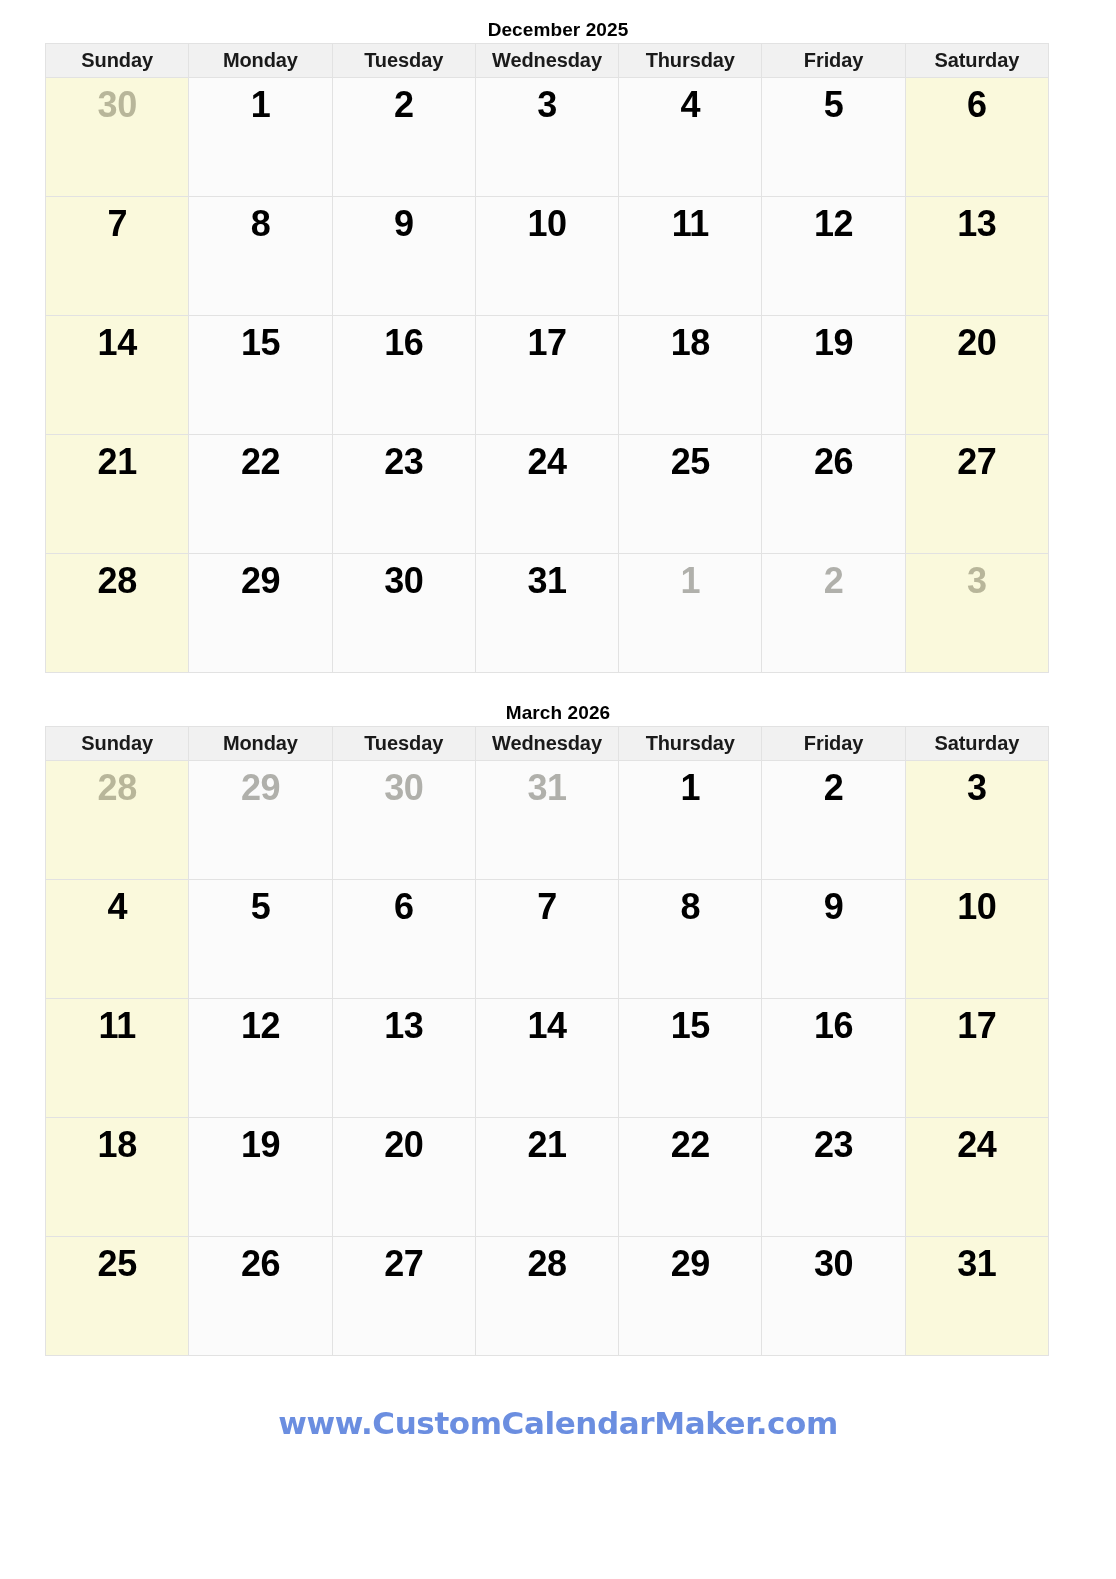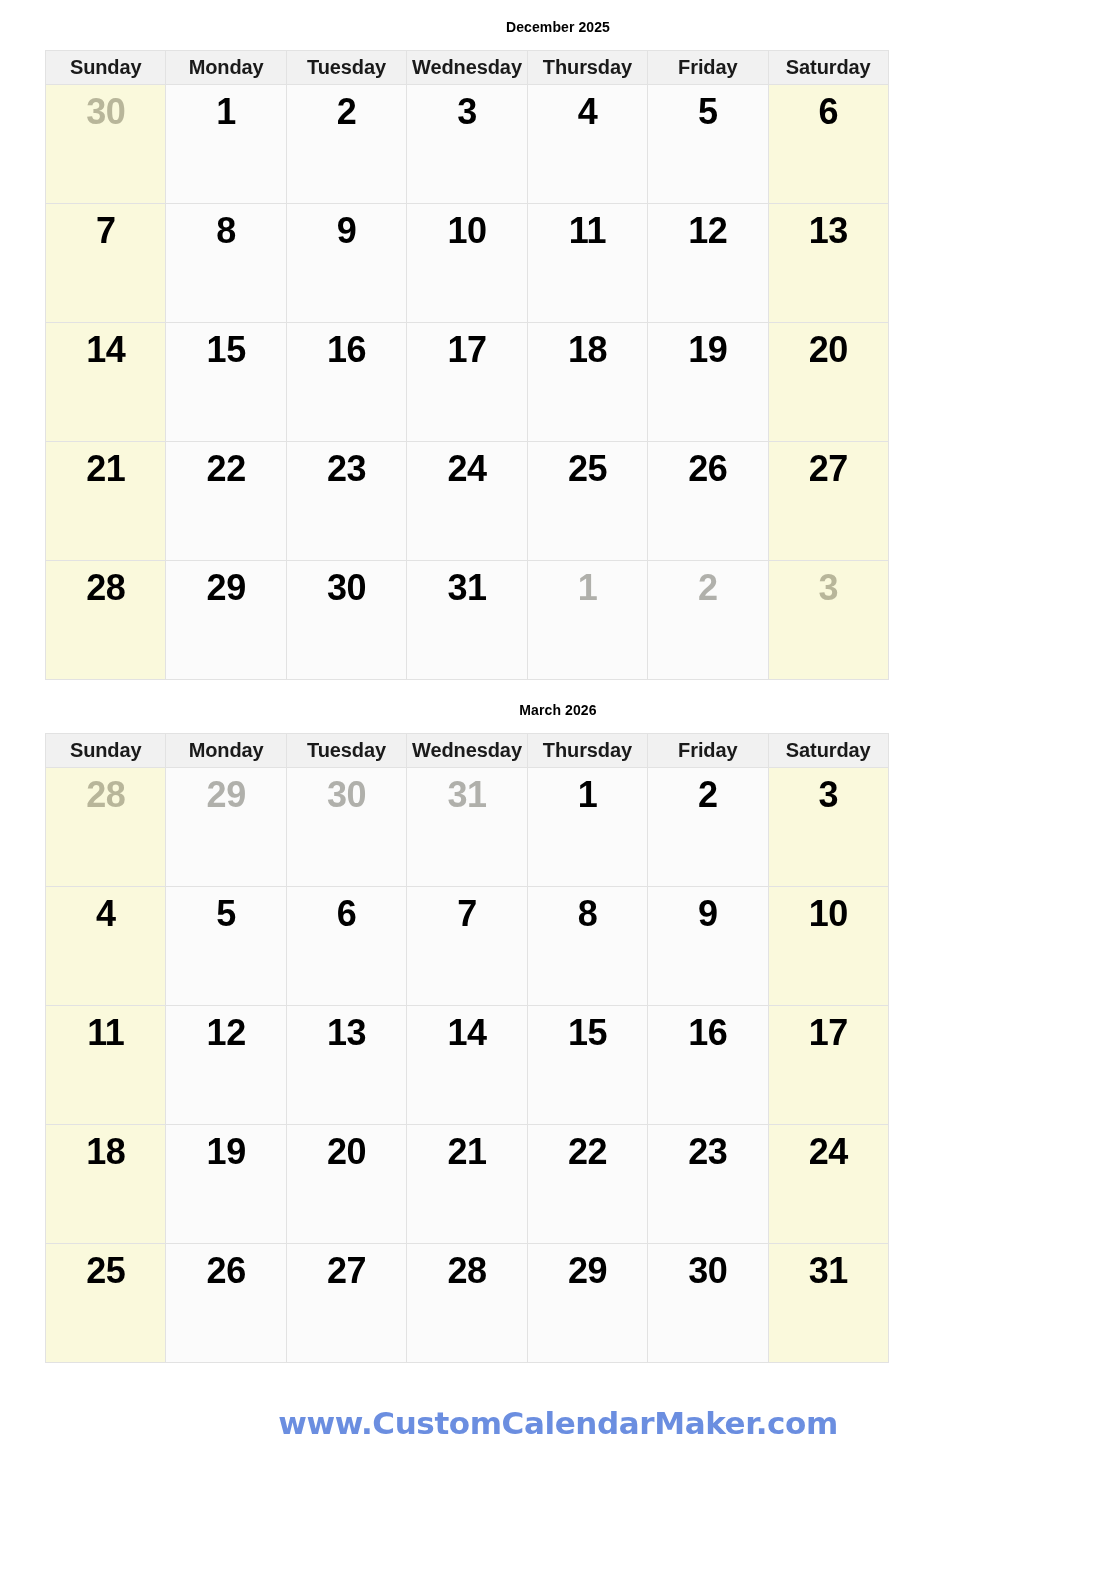--- a/index.html
+++ b/index.html
@@ -25,30 +25,30 @@
     position: absolute;
     left: 45px;
     width: 1026px;
   }
 
   #month-december { top: 20px; }
   #month-january  { top: 703px; }
 
   .month-title {
     text-align: center;
-    font-size: 14px;
+    font-size: 19px;
     font-weight: bold;
     color: #000000;
     letter-spacing: 0.1px;
-    padding-bottom: 15px;
+    padding-bottom: 2px;
     line-height: 1.1;
   }
 
   table.calendar-grid {
-    width: 844px;
+    width: 1004px;
     border-collapse: collapse;
     table-layout: fixed;
   }
 
   table.calendar-grid th,
   table.calendar-grid td {
     border: 1px solid #e2e2e2;
     padding: 0;
     margin: 0;
   }

